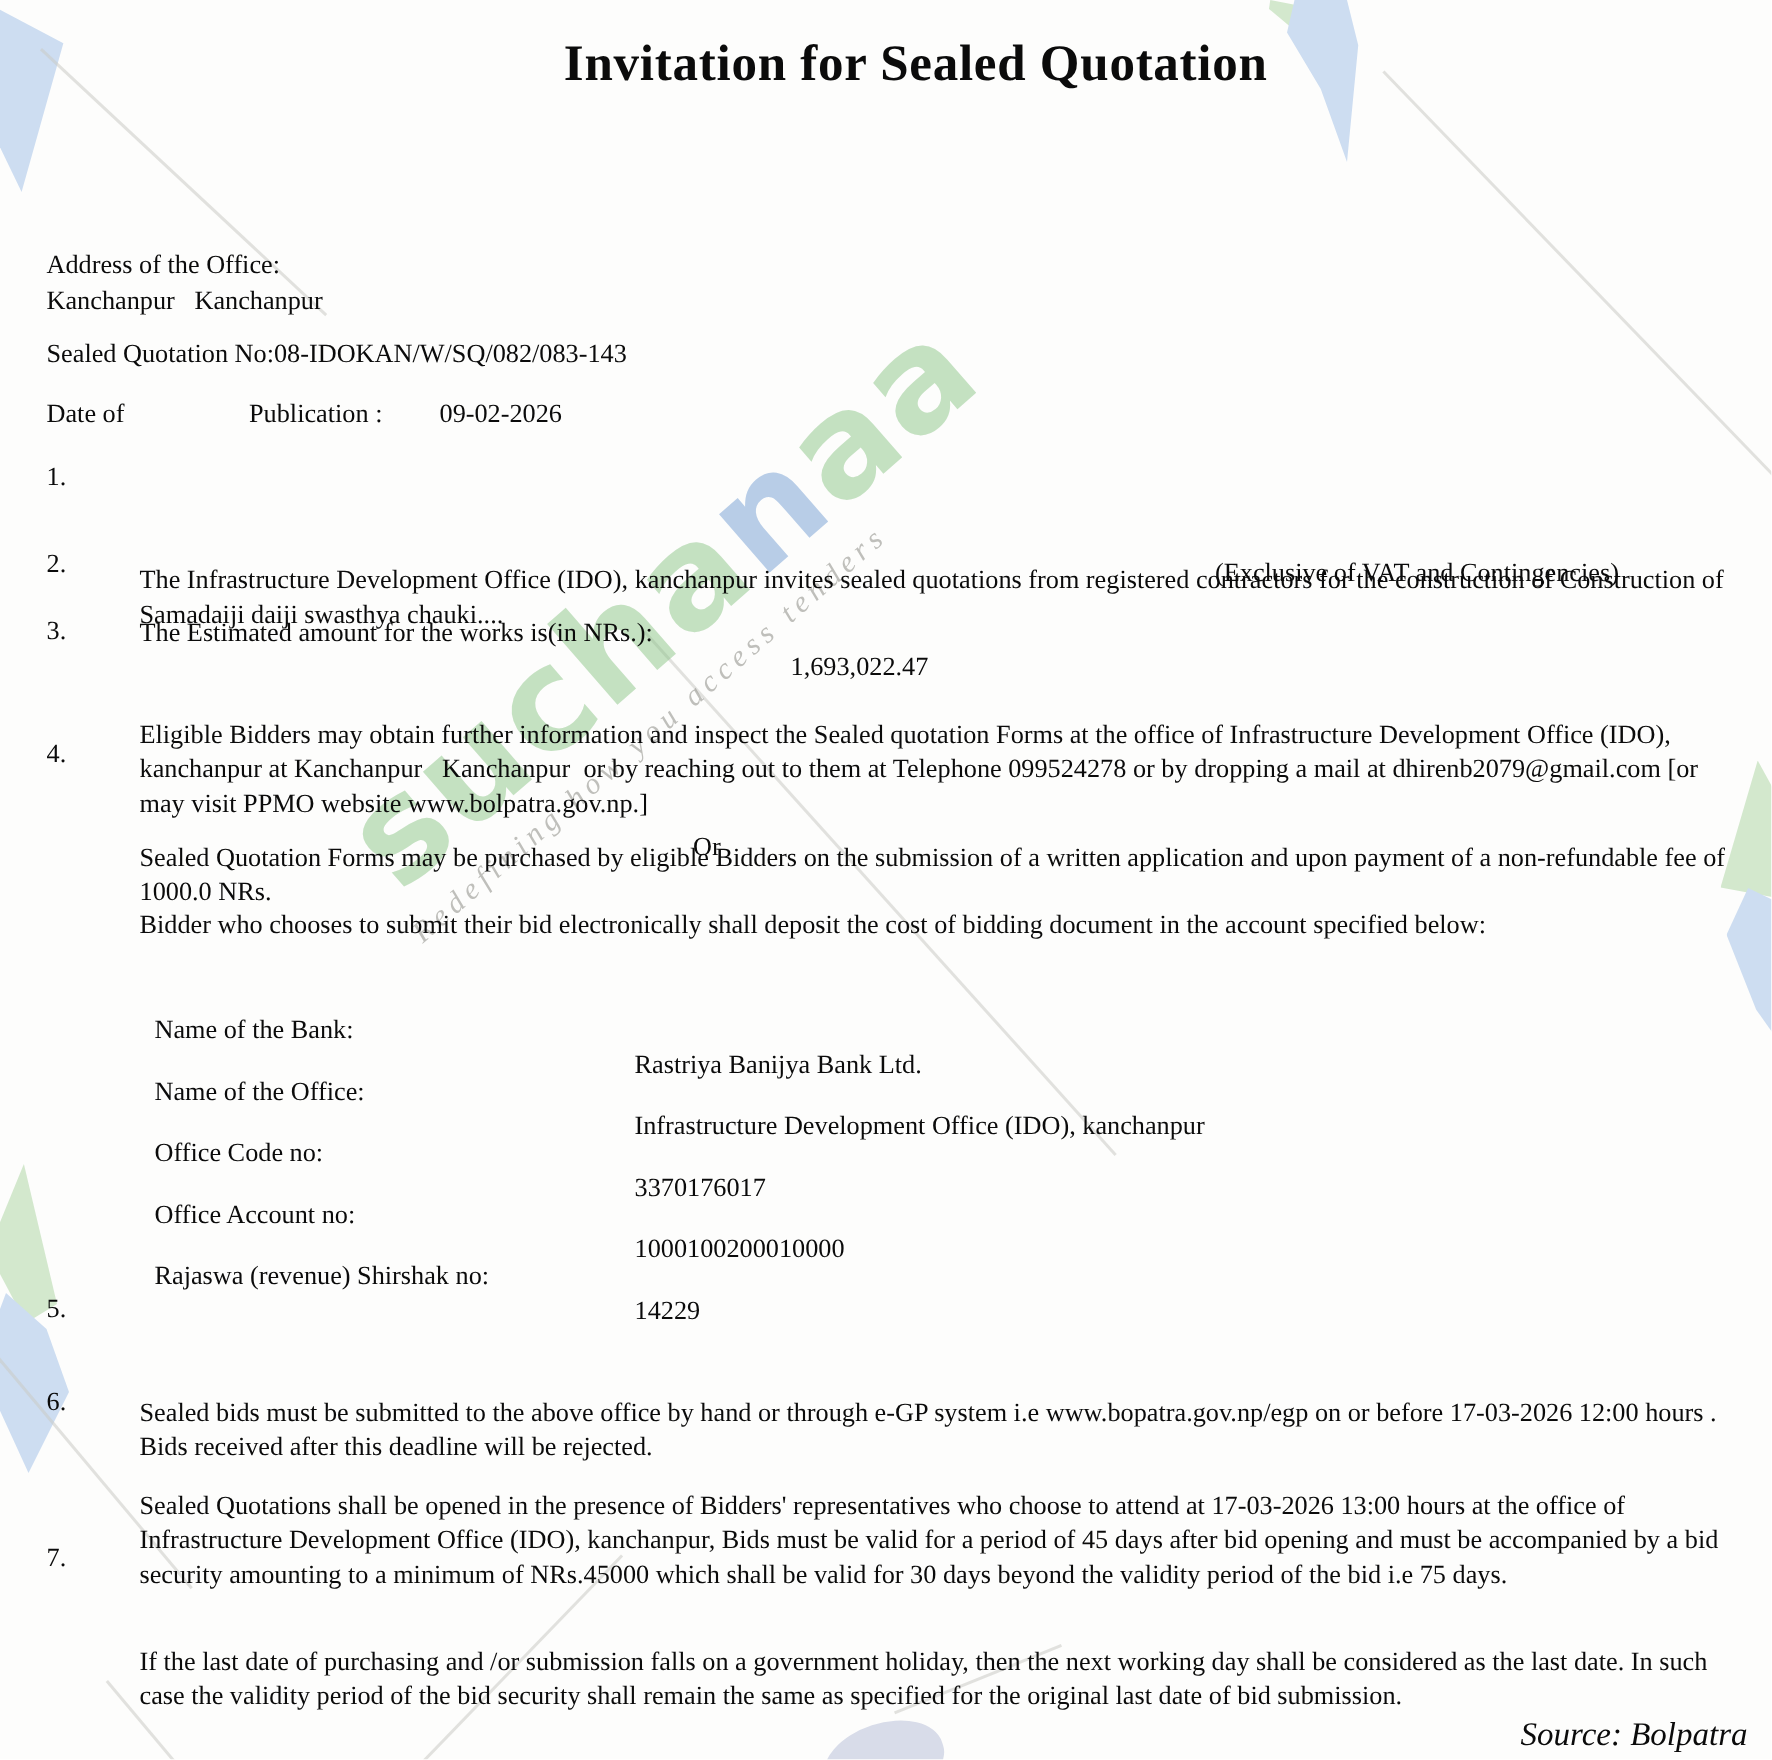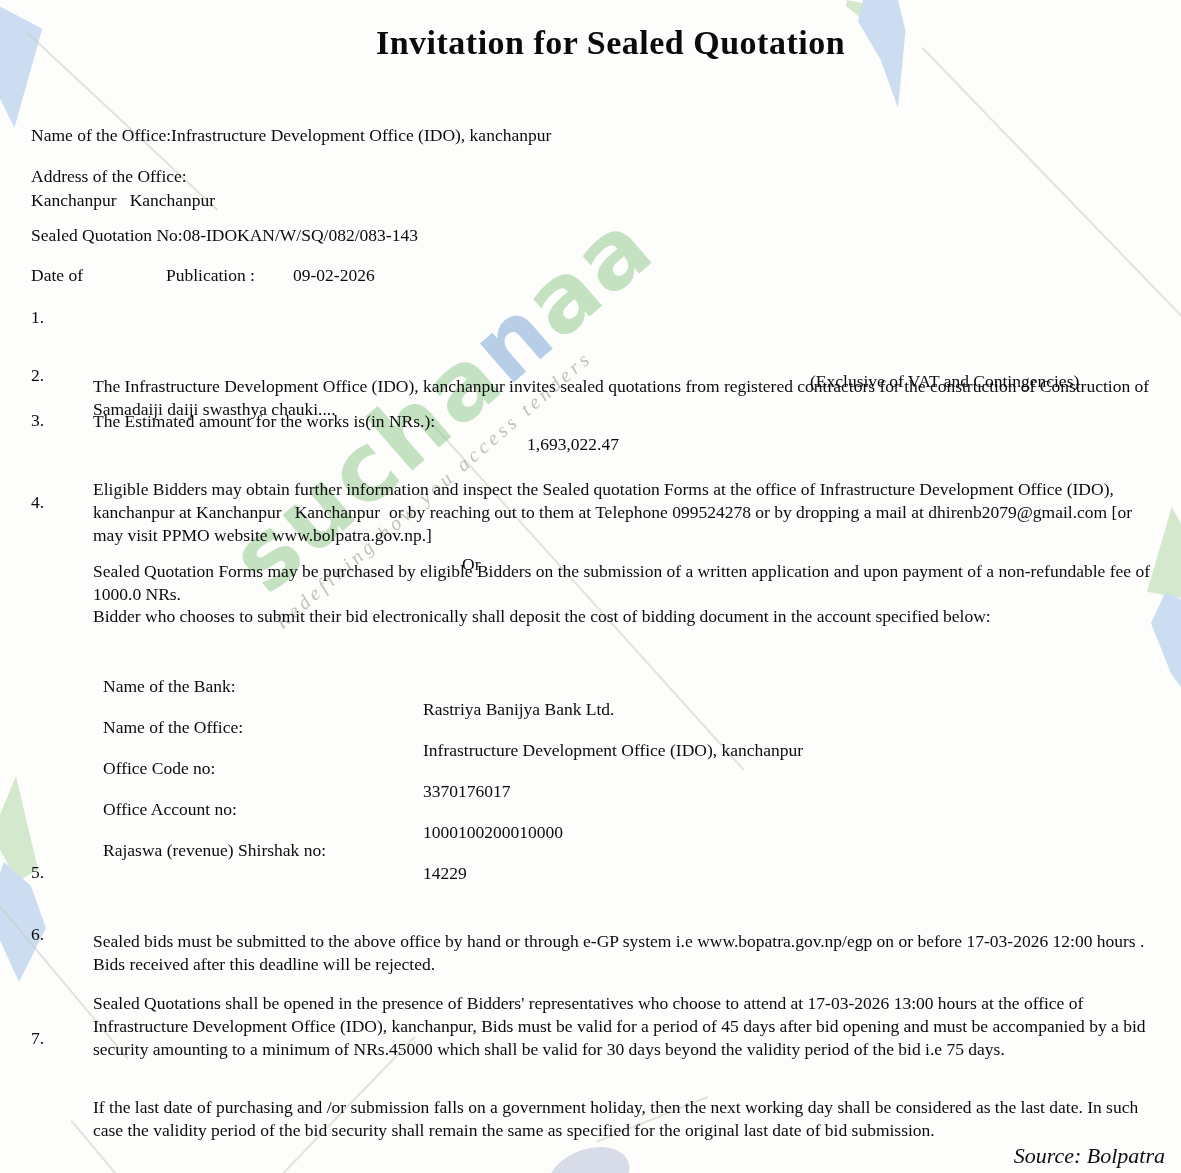--- a/index.html
+++ b/index.html
@@ -60,21 +60,20 @@
     <div class="wm-word">
       <span class="wm-g">s</span><span class="wm-g">u</span><span class="wm-g">c</span><span class="wm-g">h</span><span class="wm-g">a</span><span class="wm-b">n</span><span class="wm-g">a</span><span class="wm-g">a</span>
     </div>
     <div class="wm-tagline">Redefining how you access tenders</div>
   </div>
 
   <div class="content">
 
     <h1 class="title">Invitation for Sealed Quotation</h1>
 
-    <div class="line body-text" style="top:124px;">Name of the Office:Infrastructure Development Office (IDO), kanchanpur</div>
 
     <div class="line body-text" style="top:165px;">Address of the Office:</div>
     <div class="line body-text" style="top:189px;">Kanchanpur   Kanchanpur</div>
 
     <div class="line body-text" style="top:224px;">Sealed Quotation No:08-IDOKAN/W/SQ/082/083-143</div>
 
     <div class="abs" style="top:264px;left:0;width:100%;">
       <span class="abs body-text" style="left:31px;">Date of</span>
       <span class="abs body-text" style="left:166px;">Publication :</span>
       <span class="abs body-text" style="left:293px;">09-02-2026</span>

